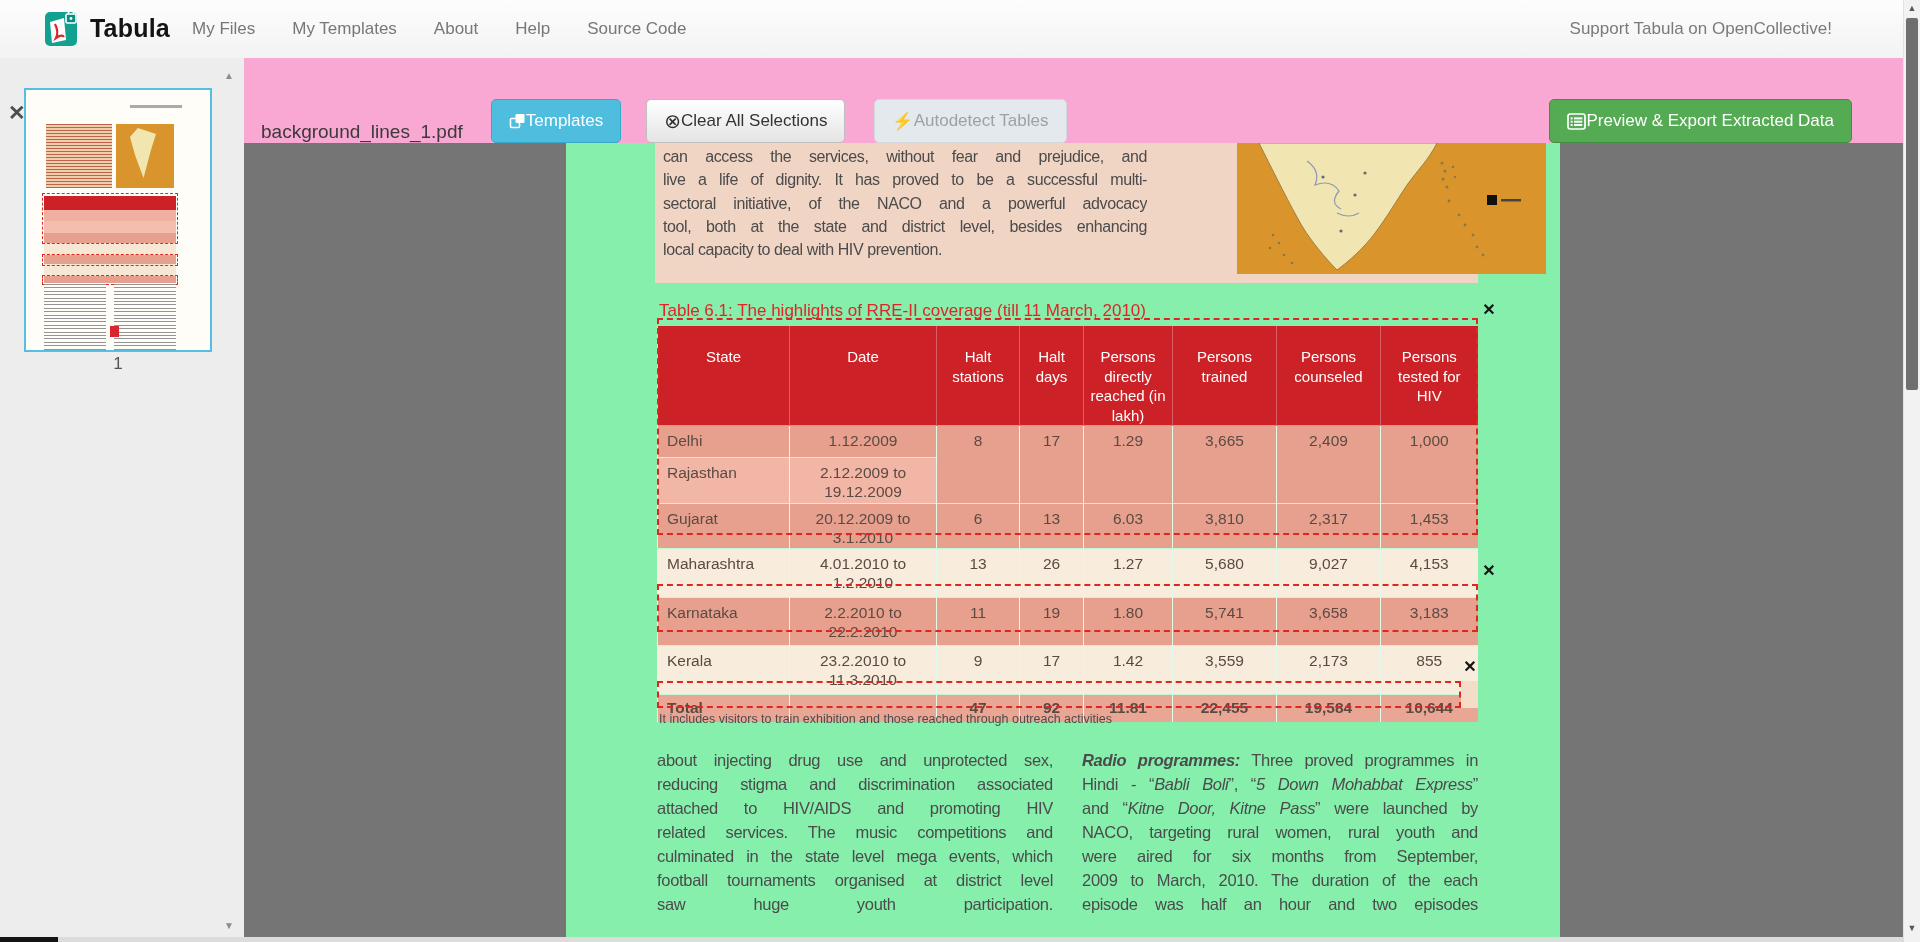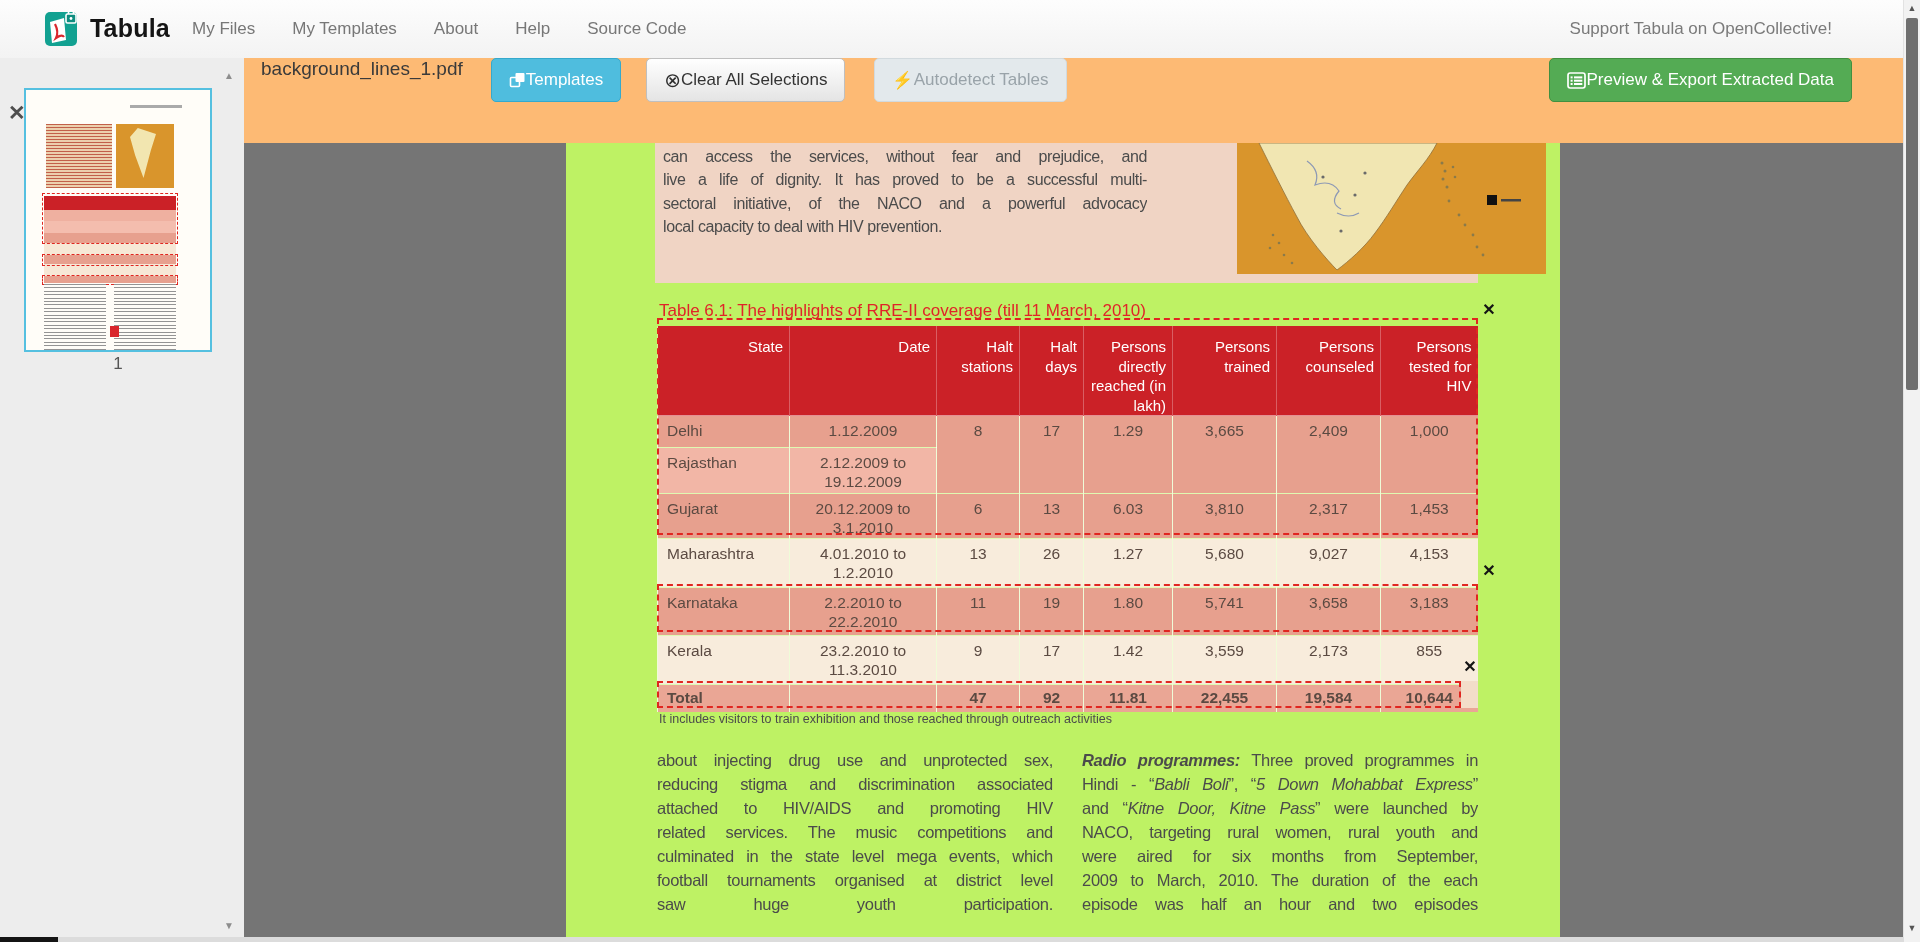--- a/index.html
+++ b/index.html
@@ -55,48 +55,48 @@
   .tn-col{top:194px;width:62px;height:66px;
      background-image:repeating-linear-gradient(#949494 0 1px,transparent 1px 3.4px);}
   #tn-col1{left:18px;} #tn-col2{left:88px;}
   #tn-badge{left:84px;top:236px;width:9px;height:11px;background:#d9262c;}
   #thumb-page-label{position:absolute;left:24px;top:296px;width:188px;text-align:center;
                     font-size:17px;color:#555;}
   #side-scroll-up{position:absolute;left:224px;top:12px;font-size:10px;color:#8d8d8d;cursor:pointer;}
   #side-scroll-down{position:absolute;left:224px;top:862px;font-size:10px;color:#8d8d8d;cursor:pointer;}
 
   
-  #toolbar{position:absolute;left:244px;top:58px;width:1660px;height:85px;background:#fdba74;
-           display:flex;align-items:flex-start;}
+  #toolbar{position:absolute;left:244px;top:58px;width:1660px;height:85px;background:#f9a8d4;
+           display:flex;align-items:flex-end;}
   #filename{margin-left:17px;font-size:19px;color:#3a3a3a;}
   .btn{height:44px;border-radius:5px;display:flex;align-items:center;justify-content:center;
        font-size:17px;padding:0 17px;cursor:pointer;box-sizing:border-box;gap:0;}
   #btn-templates{margin-left:28px;background:#4fbdde;border:1px solid #35a9cc;color:#fff;}
   #btn-clear{margin-left:25px;background:linear-gradient(#ffffff,#e4e4e4);border:1px solid #bfbfbf;color:#333;}
   #btn-clear .ico{font-size:20px;color:#2e2e2e;line-height:1;}
   #btn-autodetect{margin-left:29px;background:#e3e9ec;border:1px solid #d2dade;color:#99a3a9;cursor:default;}
   #btn-autodetect .ico{font-size:17px;color:#8d979d;}
   #btn-export{margin-left:auto;margin-right:52px;background:#54ab54;border:1px solid #418f41;color:#fff;}
 
   
   #docpane{position:absolute;left:244px;top:143px;width:1660px;height:799px;background:#757575;overflow:hidden;}
-  #pdfpage{position:absolute;left:322px;top:0;width:994px;height:799px;background:#bef264;}
+  #pdfpage{position:absolute;left:322px;top:0;width:994px;height:799px;background:#86efac;}
 
   #salmon{position:absolute;left:89px;top:0;width:823px;height:140px;background:#f0d4c4;}
   #intro{position:absolute;left:8px;top:2px;width:484px;font-size:16px;letter-spacing:-.4px;
          line-height:23.3px;color:#4b4b4b;}
   .jline{text-align:justify;text-align-last:justify;height:23.3px;overflow:hidden;}
   .jline.last{text-align-last:left;}
   #map{position:absolute;left:582px;top:0;width:309px;height:131px;}
 
   #table-title{position:absolute;left:93px;top:158px;font-size:17px;color:#e02429;font-weight:400;}
 
   #pdftable{position:absolute;left:91px;top:183px;border-collapse:collapse;table-layout:fixed;}
   #pdftable th{background:#cb2127;color:#fff;font-weight:normal;font-size:15px;line-height:19.5px;
-               vertical-align:top;padding:11px 6px 0 6px;text-align:right;
+               vertical-align:top;padding:21px 6px 0 6px;text-align:center;
                border-left:1px solid rgba(255,255,255,.28);margin-top:32px;}
   #pdftable td{font-size:15.5px;line-height:19px;color:#5b4a42;vertical-align:top;padding-top:5px;
                text-align:center;border-left:1px solid rgba(255,255,255,.75);
                border-top:1px solid rgba(255,255,255,.5);overflow:hidden;}
   #pdftable .c-state{text-align:left;padding-left:9px;}
   #pdftable tr.total-row td{font-weight:600;padding-top:3px;}
   .shade-dark{background:#e7a08e;} .shade-light{background:#f2b6a6;}
   .shade-cream{background:#f8ecdc;} .shade-total{background:#eaa695;}
   #total-corner{position:absolute;left:895px;top:538px;width:17px;height:27px;background:#f3ddc9;}
 
@@ -207,20 +207,21 @@
   </div>
 
   <div id="docpane">
     <div id="pdfpage">
 
       <div id="salmon">
         <div id="intro">
             <div class="jline">can access the services, without fear and prejudice, and</div>
             <div class="jline">live a life of dignity. It has proved to be a successful multi-</div>
             <div class="jline">sectoral initiative, of the NACO and a powerful advocacy</div>
+            <div class="jline">tool, both at the state and district level, besides enhancing</div>
             <div class="jline last">local capacity to deal with HIV prevention.</div>
           </div>
         <svg id="map" viewBox="0 0 309 131">
           <rect x="0" y="0" width="309" height="131" fill="#d9952c"></rect>
           <path d="M22,0 L200,0 C192,16 180,28 170,42 C158,60 150,74 138,90 C127,105 112,118 100,127 C90,117 70,94 60,74 C48,52 34,24 22,0 Z" fill="#f1e6b2" stroke="#8f6e3a" stroke-width="0.8"></path>
           <path d="M70,18 q14,10 8,24 q16,-6 24,6 q-10,12 2,18" stroke="#8d99b5" stroke-width="1.2" fill="none"></path>
           <path d="M100,70 q12,6 22,0" stroke="#8d99b5" stroke-width="1.2" fill="none"></path>
           <circle cx="86" cy="34" r="1.6" fill="#6a6a6a"></circle>
             <circle cx="118" cy="52" r="1.6" fill="#6a6a6a"></circle>
           <circle cx="104" cy="88" r="1.6" fill="#6a6a6a"></circle>

